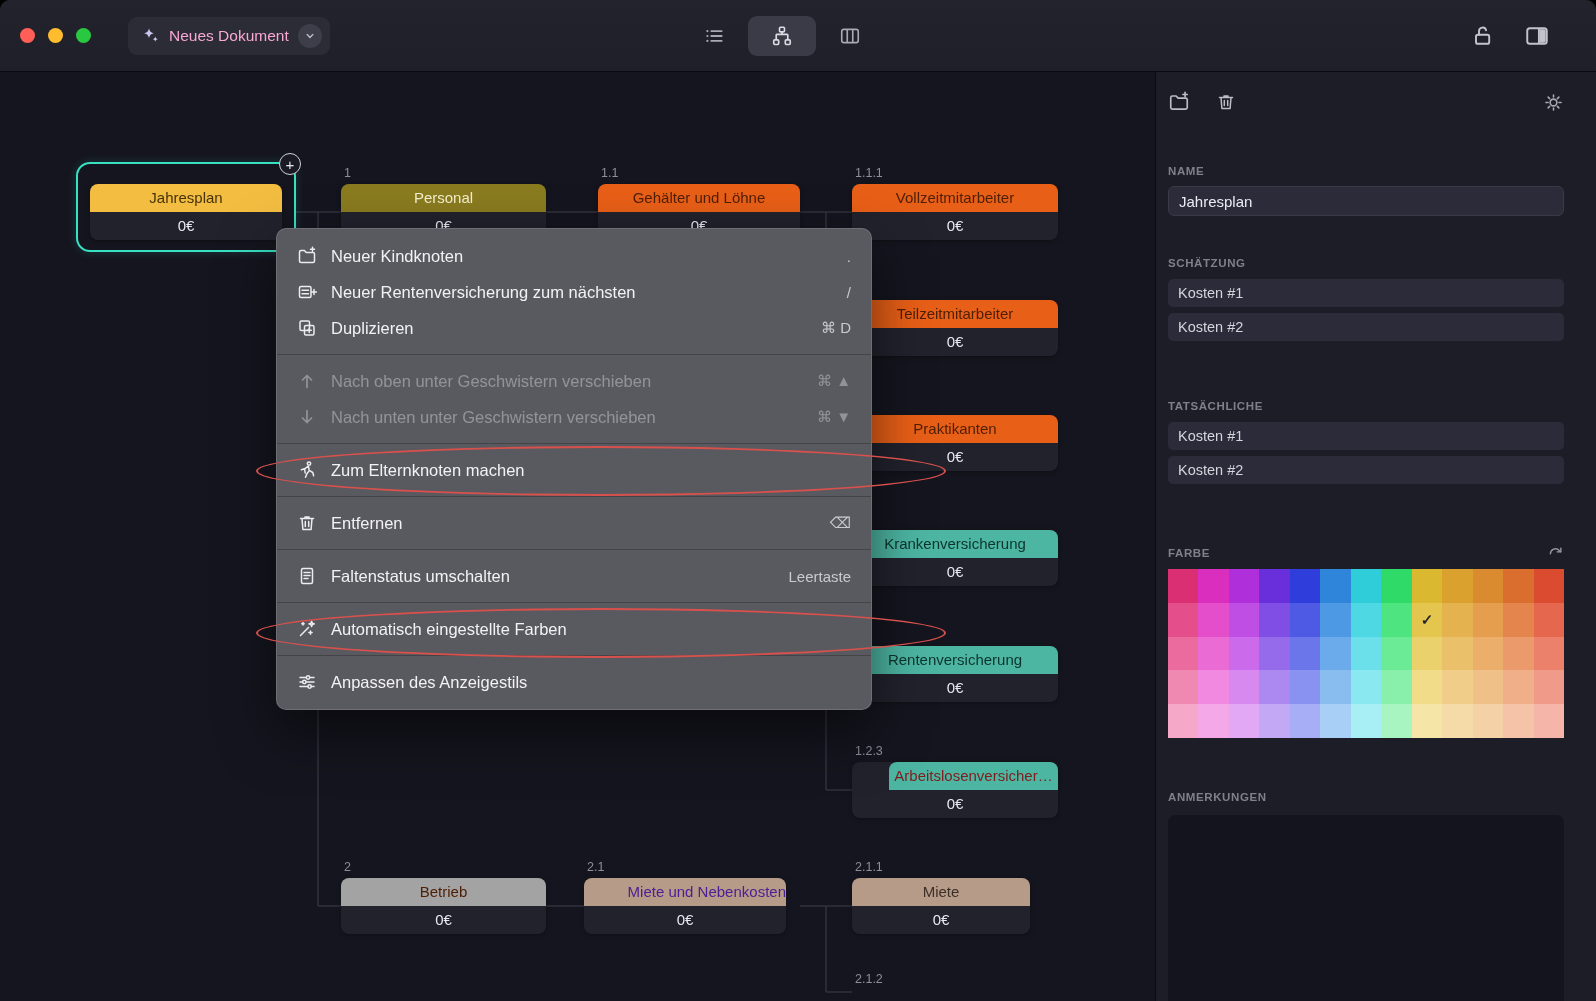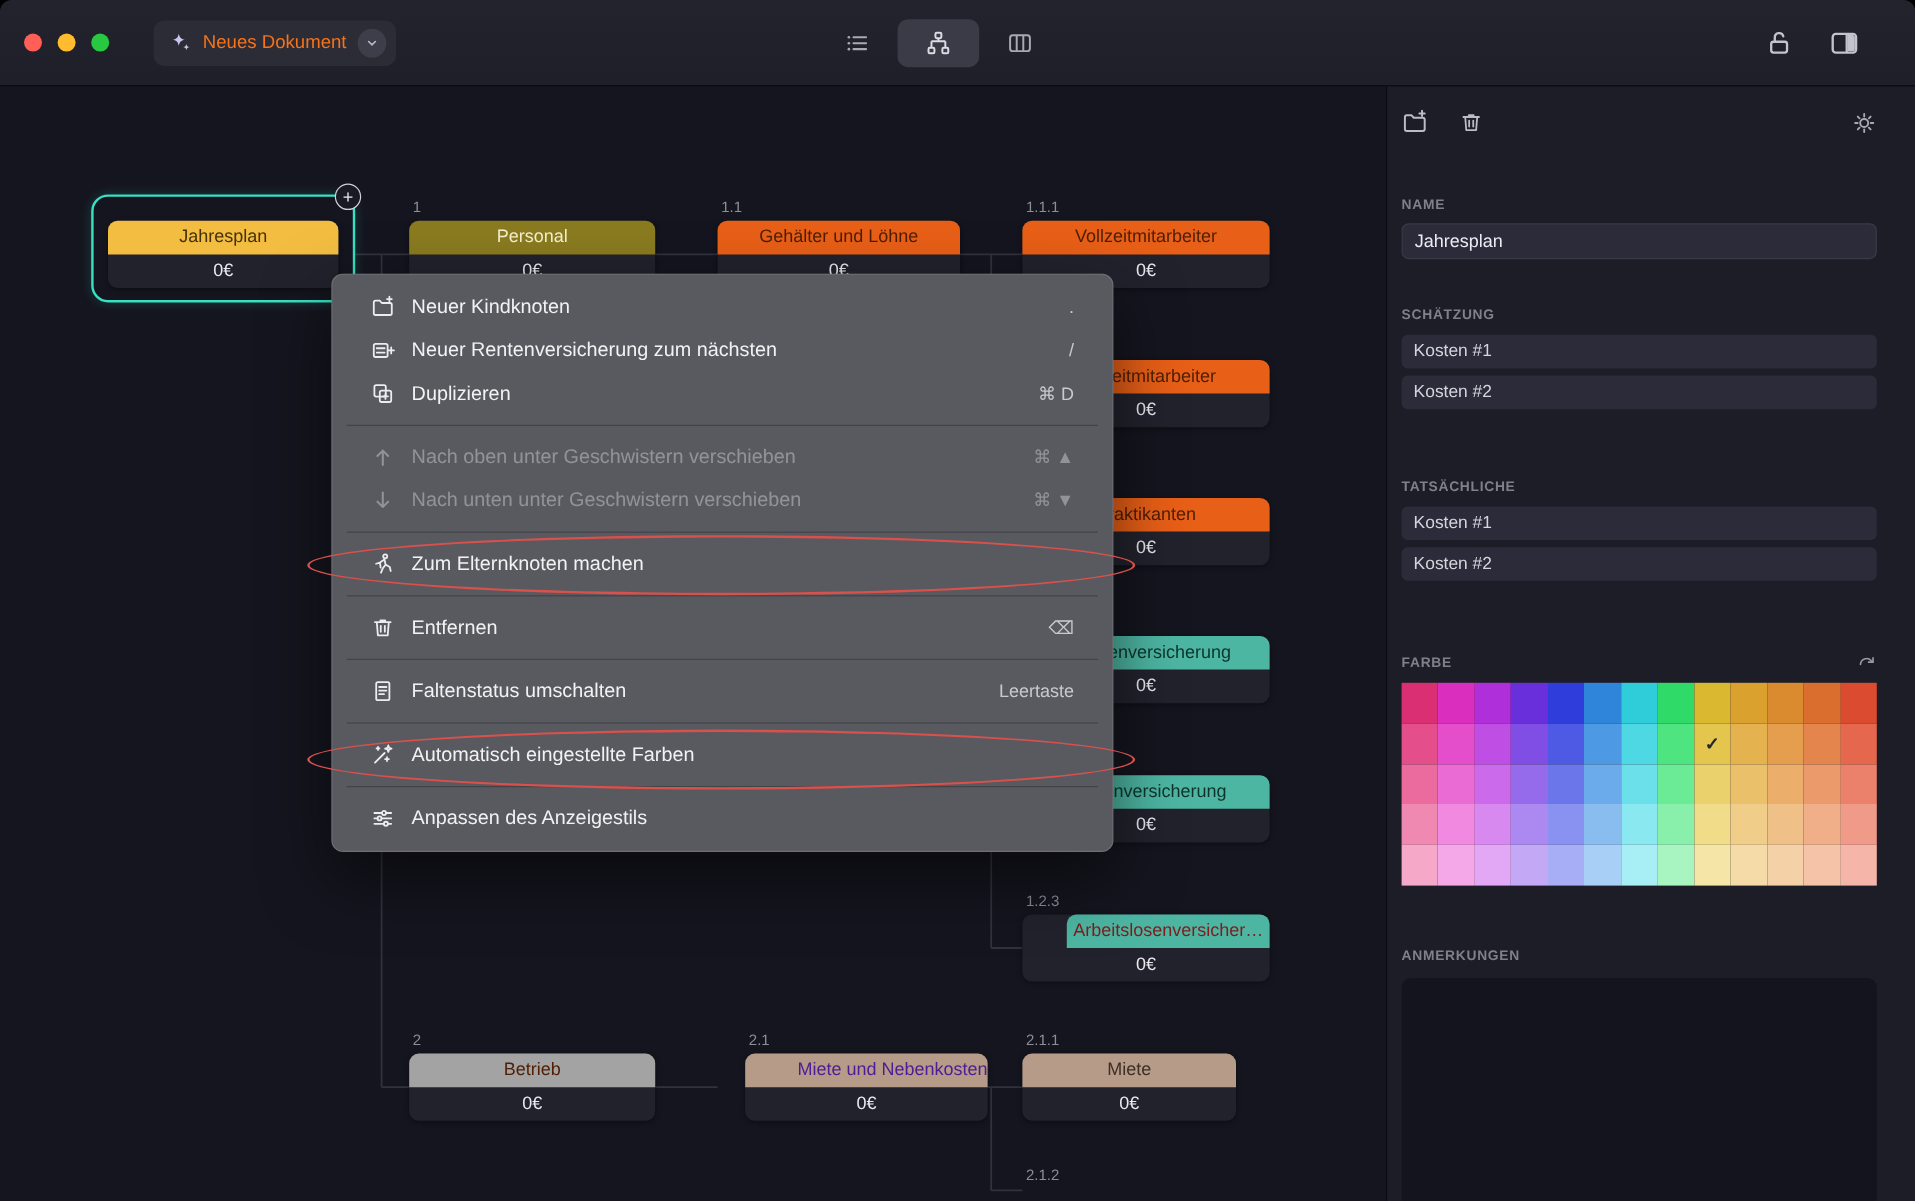--- a/index.html
+++ b/index.html
@@ -6,41 +6,41 @@
   * { margin:0; padding:0; box-sizing:border-box; }
   html,body { background:#000; }
   body { font-family:"Liberation Sans", sans-serif; width:1596px; height:1001px; overflow:hidden; }
   .app { position:relative; width:1596px; height:1001px; overflow:hidden; border-radius:10px 10px 0 0; background:#15151f; }
 
   
   .titlebar { position:absolute; left:0; top:0; width:100%; height:72px; background:linear-gradient(#23232d,#1f1f29); border-bottom:1px solid #0a0a10; z-index:30; }
   .traffic { position:absolute; left:20px; top:28px; display:flex; gap:13px; }
   .light { width:15px; height:15px; border-radius:50%; }
   .doc-chip { position:absolute; left:128px; top:17px; height:38px; display:flex; align-items:center; gap:9px; padding:0 8px 0 12px; background:#2c2c37; border-radius:9px; cursor:default; }
-  .doc-title { color:#f97316; font-size:15.5px; }
+  .doc-title { color:#f9a8d4; font-size:15.5px; }
   .chev-btn { width:24px; height:24px; border-radius:50%; background:#3e3e4a; display:flex; align-items:center; justify-content:center; color:#b9b9c4; }
   .view-seg { position:absolute; left:680px; top:16px; display:flex; }
   .seg { width:68px; height:40px; display:flex; align-items:center; justify-content:center; border-radius:9px; color:#a9a9b6; }
   .seg.sel { background:#3b3b47; color:#dcdce4; }
   .tb-right { position:absolute; right:46px; top:23px; display:flex; gap:30px; color:#c3c3cd; align-items:center; }
   .icon-btn { display:flex; align-items:center; justify-content:center; }
 
   
   .canvas { position:absolute; left:0; top:72px; width:1155px; height:929px; background:#15151f; }
   .connectors { position:absolute; inset:0; z-index:0; }
   .node { position:absolute; border-radius:8px; background:#22222d; z-index:1; box-shadow:0 1px 4px rgba(0,0,0,.35); }
   .node-number { position:absolute; top:-18px; left:3px; font-size:12.5px; color:#8e8e9a; white-space:nowrap; }
   .node-header { height:28px; line-height:28px; text-align:center; font-size:15px; font-weight:500; border-radius:8px 8px 0 0; white-space:nowrap; overflow:hidden; }
   .node-value { height:28px; line-height:28px; text-align:center; font-size:15px; color:#e9e9ef; }
   .selection { position:absolute; border:2px solid #38e1c2; border-radius:14px; z-index:1; box-shadow:0 0 10px rgba(56,225,194,.18); }
   .add-badge { position:absolute; top:-11px; right:-7px; width:22px; height:22px; border-radius:50%; background:#1a1a24; border:1.5px solid #cfd2da; color:#e4e4ec; font-size:15px; line-height:1; display:flex; align-items:center; justify-content:center; }
   .orphan-number { position:absolute; font-size:12.5px; color:#8e8e9a; z-index:1; }
 
   
-  .ctx-menu { position:absolute; left:276px; top:156px; width:652px; background:#595960; border:1px solid rgba(255,255,255,.13); border-radius:10px; padding:9px 12px; box-shadow:0 22px 55px rgba(0,0,0,.55); z-index:10; }
+  .ctx-menu { position:absolute; left:276px; top:156px; width:596px; background:#595960; border:1px solid rgba(255,255,255,.13); border-radius:10px; padding:9px 0; box-shadow:0 22px 55px rgba(0,0,0,.55); z-index:10; }
   .mi { height:36px; display:flex; align-items:center; padding:0 20px; gap:14px; color:#f2f2f5; }
   .mi-icon { width:20px; height:20px; flex:0 0 20px; color:#ececf0; }
   .mi-icon svg { display:block; }
   .mi-label { font-size:16.5px; flex:1; white-space:nowrap; }
   .mi-short { font-size:15px; color:#c9c9cf; white-space:nowrap; }
   .mi.disabled, .mi.disabled .mi-icon, .mi.disabled .mi-short { color:rgba(240,240,244,.38); }
   .mdiv { height:1px; background:rgba(25,25,30,.35); margin:8px 0; }
 
   
   .annot { position:absolute; border:2.5px solid #d9514c; border-radius:50%; z-index:20; pointer-events:none; }
@@ -203,21 +203,21 @@
       <div class="node-header" style="background: rgb(77, 182, 163); color: #7f1d1d; margin-left: 37px;">Arbeitslosenversicher…</div>
       <div class="node-value">0€</div>
     </div>
 
     <div class="node" style="left:341px; top:806px; width:205px;">
       <div class="node-number">2</div>
       <div class="node-header" style="background: #a3a3a3; color: rgb(78, 30, 5);">Betrieb</div>
       <div class="node-value">0€</div>
     </div>
 
-    <div class="node" style="left:621px; top:806px; width:202px;">
+    <div class="node" style="left:584px; top:806px; width:202px;">
       <div class="node-number">2.1</div>
       <div class="node-header" style="background: rgb(182, 155, 136); color: #4c1d95; text-align: right;">Miete und Nebenkosten</div>
       <div class="node-value">0€</div>
     </div>
 
     <div class="node" style="left:852px; top:806px; width:178px;">
       <div class="node-number">2.1.1</div>
       <div class="node-header" style="background: rgb(182, 155, 136); color: rgb(60, 47, 38);">Miete</div>
       <div class="node-value">0€</div>
     </div>

